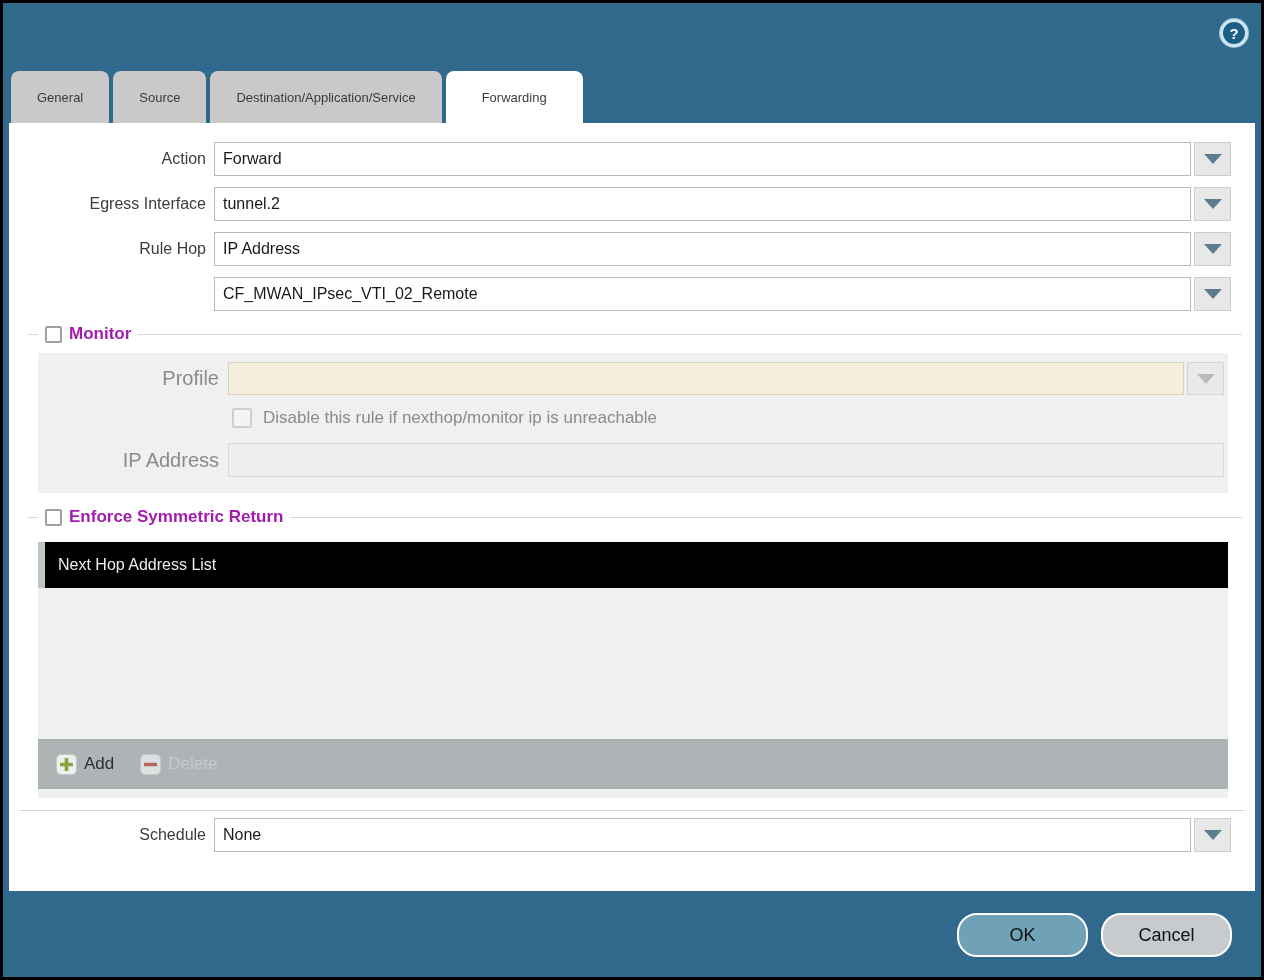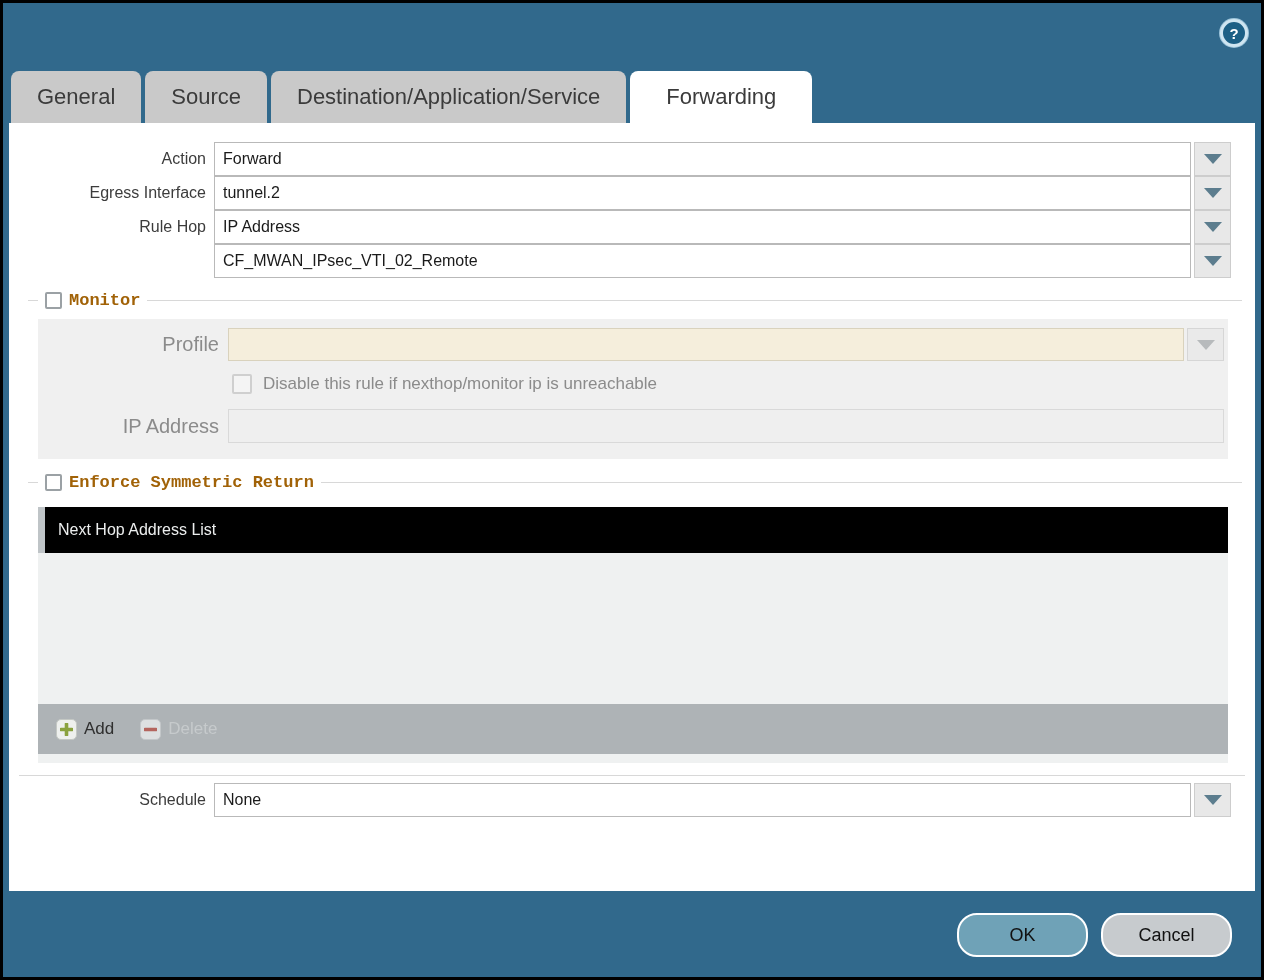--- a/index.html
+++ b/index.html
@@ -27,31 +27,31 @@
     display: flex; align-items: center; justify-content: center;
     cursor: pointer;
   }
 
   
   .tabs { position: absolute; left: 8px; top: 68px; height: 52px; display: flex; gap: 4px; }
   .tab {
     height: 52px; padding: 0 26px;
     background: #c9c9c9; border-radius: 8px 8px 0 0;
     display: flex; align-items: center; justify-content: center;
-    font-size: 22px; color: #3b3b3b; cursor: pointer; white-space: nowrap;
+    font-size: 13px; color: #3b3b3b; cursor: pointer; white-space: nowrap;
   }
   .tab.active { background: #ffffff; padding: 0 36px; }
 
   
   .panel {
     position: absolute; left: 6px; right: 6px; top: 120px; height: 768px;
     background: #ffffff; padding-top: 19px;
   }
 
-  .frow { display: flex; align-items: center; padding-right: 24px; }
+  .frow { display: flex; align-items: center; margin-bottom: 11px; padding-right: 24px; }
   .flabel {
     width: 205px; text-align: right; padding-right: 8px;
     font-size: 16px; color: #3c3c3c; flex: none;
   }
   .finput {
     flex: 1; height: 34px; background: #ffffff; border: 1px solid #b9b9b9;
     font-size: 16px; color: #1a1a1a; padding: 0 8px;
     display: flex; align-items: center; overflow: hidden; white-space: nowrap;
   }
   .ddbtn {
@@ -65,21 +65,21 @@
 
   
   .legendrow { display: flex; align-items: center; margin: 0 13px 0 19px; }
   .legline { height: 1px; background: #d8d8d8; }
   .legline.lead { width: 10px; flex: none; }
   .legline.tail { flex: 1; }
   .cbox {
     width: 17px; height: 17px; flex: none; background: #ffffff;
     border: 2px solid #9ba1a5; border-radius: 2px; margin: 0 7px; cursor: pointer;
   }
-  .legtext { font-size: 17px; font-weight: bold; color: #a16207; margin-right: 7px; white-space: nowrap; font-family: Liberation Mono, monospace; }
+  .legtext { font-size: 17px; font-weight: bold; color: #a21caf; margin-right: 7px; white-space: nowrap; }
 
   .monitor-body {
     margin: 9px 27px 0 29px; background: #f0f0f0; padding: 9px 0 16px 0;
   }
   .mrow { display: flex; align-items: center; }
   .mlabel { width: 190px; text-align: right; padding-right: 9px; font-size: 20px; color: #8b8b8b; flex: none; }
   .mfield-cream {
     flex: 1; height: 33px; background: #f5eedc; border: 1px solid #d9d2bd;
     display: flex; align-items: center; padding: 0 8px; font-size: 16px; color: #8b8b8b;
   }

